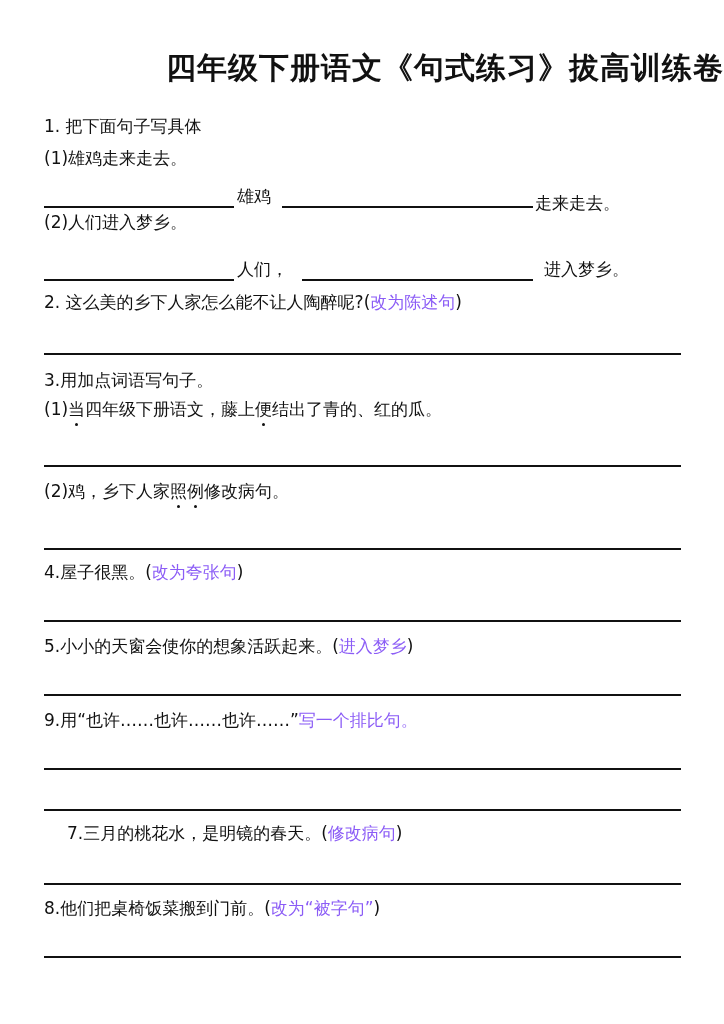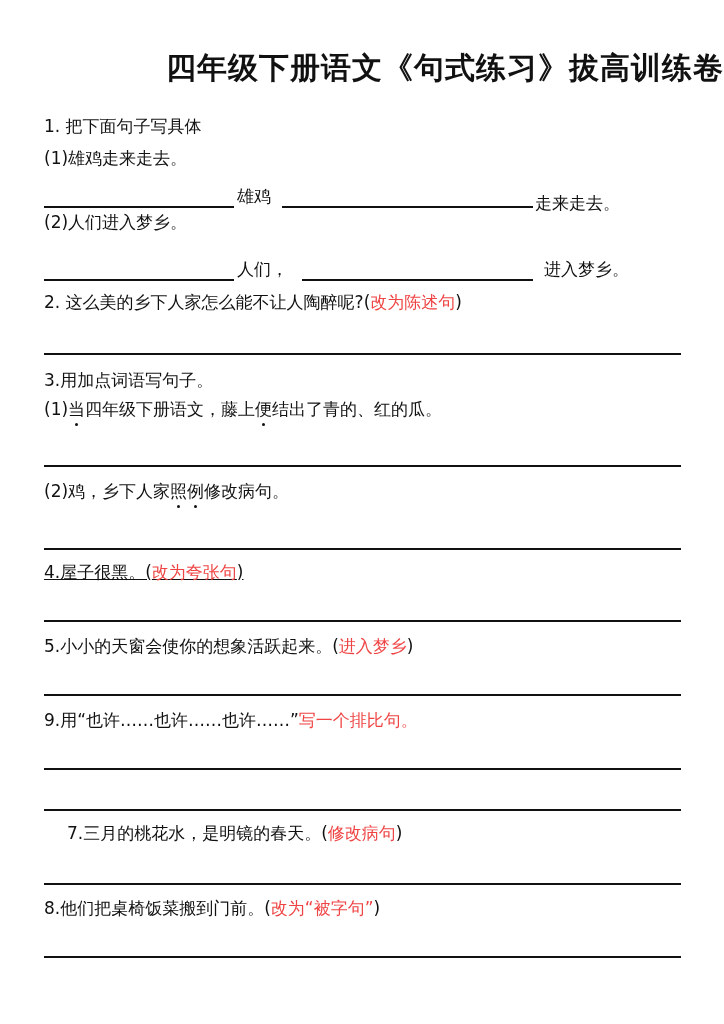--- a/index.html
+++ b/index.html
@@ -8,21 +8,21 @@
     font-family: "DejaVu Sans", "Liberation Sans", sans-serif;
     color: #111111;
   }
   .abs { position: absolute; white-space: nowrap; }
   .title {
     left: 0; width: 724px; top: 48px; text-align: right;
     font-family: "DejaVu Serif", "Liberation Serif", serif;
     font-size: 30px; font-weight: bold; letter-spacing: 1px; line-height: 40px;
   }
   .txt { font-size: 17px; line-height: 24px; left: 44px; }
-  .red { color: #ef4444; }
+  .red { color: #8b5cf6; }
   .line { position: absolute; height: 2px; background: #111111; }
   .inline-word { font-size: 17px; line-height: 24px; }
   .dot-em { position: relative; display: inline-block; }
   .dot-em::after {
     content: ""; position: absolute; left: 50%; bottom: -5px; width: 3px; height: 3px;
     margin-left: -1.5px; border-radius: 50%; background: #111;
   }
 </style>
 </head>
 <body>
@@ -53,21 +53,21 @@
 <div class="abs txt" style="top:397px;">
   <span>(1)</span><span class="dot-em">当</span><span>四年级下册语文，藤上</span><span class="dot-em">便</span><span>结出了青的、红的瓜。</span>
 </div>
 <div class="line" style="left:44px; width:637px; top:465px;"></div>
 
 <div class="abs txt" style="top:479px;">
   <span>(2)鸡，乡下人家</span><span class="dot-em">照</span><span class="dot-em">例</span><span>修改病句。</span>
 </div>
 <div class="line" style="left:44px; width:637px; top:548px;"></div>
 
-<div class="abs txt" style="top:560px;text-decoration:underline;">
+<div class="abs txt" style="top:560px;">
   <span>4.屋子很黑。(</span><span class="red">改为夸张句</span><span>)</span>
 </div>
 <div class="line" style="left:44px; width:637px; top:620px;"></div>
 
 <div class="abs txt" style="top:634px;">
   <span>5.小小的天窗会使你的想象活跃起来。(</span><span class="red">进入梦乡</span><span>)</span>
 </div>
 <div class="line" style="left:44px; width:637px; top:694px;"></div>
 
 <div class="abs txt" style="top:708px;">

